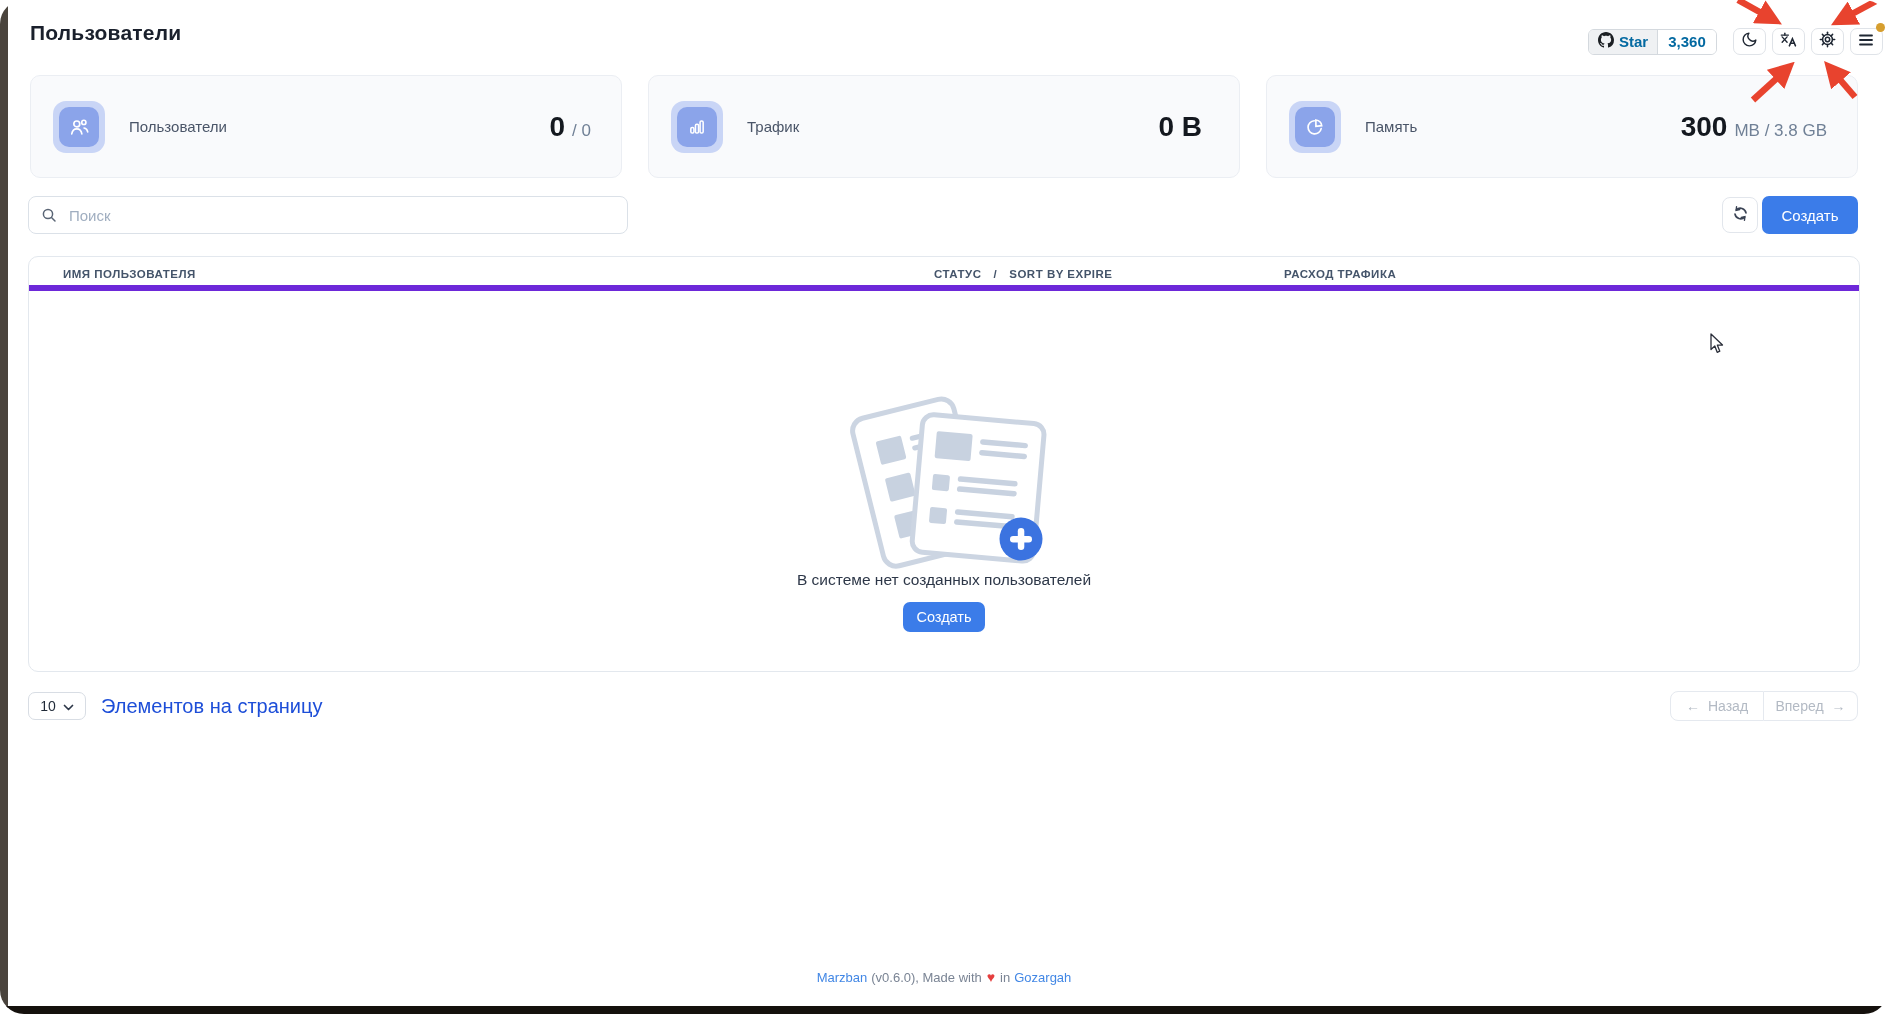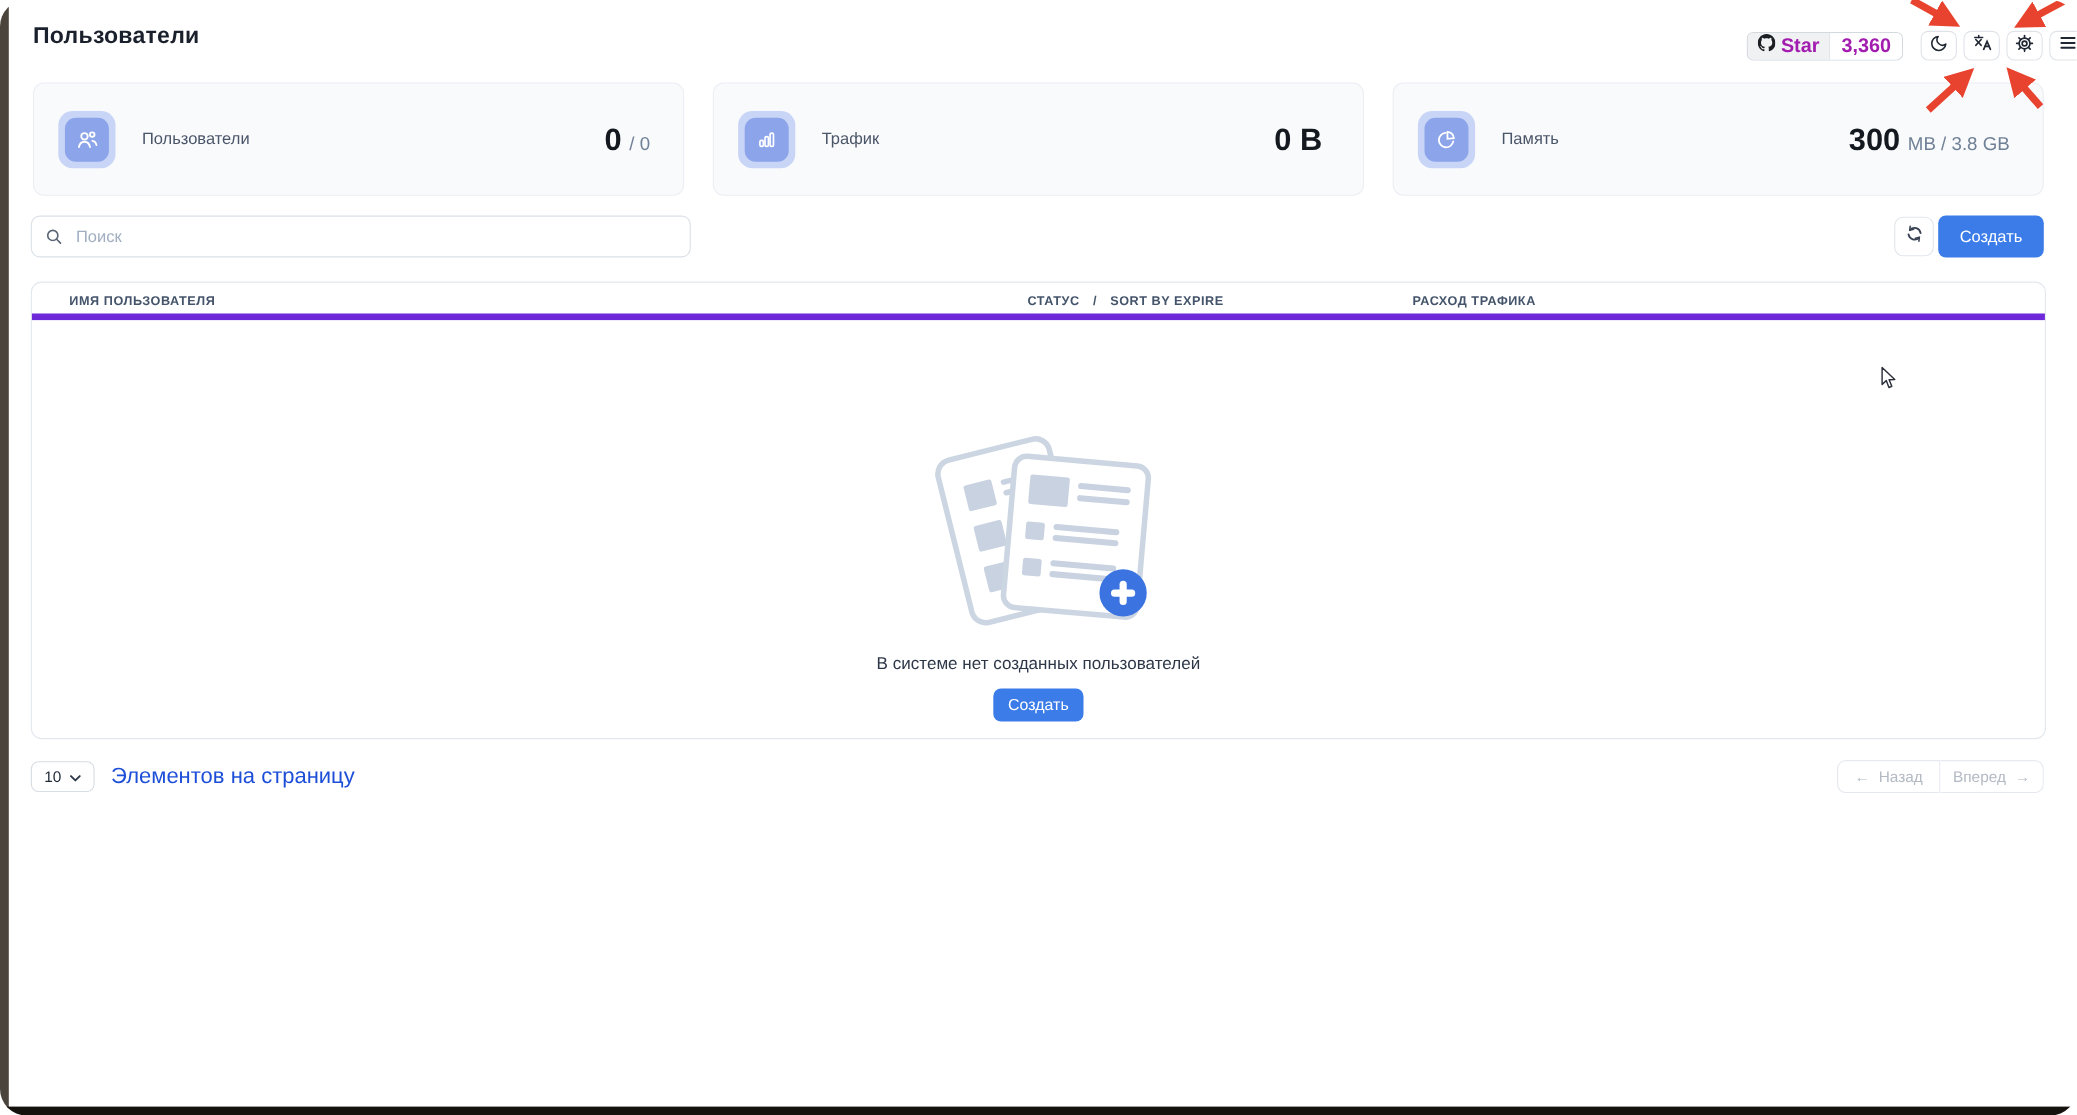--- a/index.html
+++ b/index.html
@@ -9,21 +9,21 @@
 
   
   .left-strip { position:absolute; left:0; top:0; width:8px; height:1014px; background:#4a443d; z-index:40; }
   .bottom-strip { position:absolute; left:0; bottom:0; width:1888px; height:8px; background:#15110d; z-index:50; }
 
   
   .page-title { position:absolute; left:30px; top:21px; font-size:21px; font-weight:700; color:#1a202c; letter-spacing:0.2px; }
 
   
   .header-controls { position:absolute; left:1588px; top:28px; display:flex; align-items:center; gap:6px; z-index:10; }
-  .gh-badge { display:flex; align-items:stretch; height:26px; border:1px solid #d4d9de; border-radius:6px; overflow:visible; font-size:18px; color:#a21caf; margin-right:10px; background:#fff; }
+  .gh-badge { display:flex; align-items:stretch; height:26px; border:1px solid #d4d9de; border-radius:6px; overflow:visible; font-size:15px; color:#0369a1; margin-right:10px; background:#fff; }
   .gh-star { display:flex; align-items:center; gap:5px; padding:0 9px; background:#eff1f3; border-right:1px solid #d4d9de; border-radius:5px 0 0 5px; font-weight:600; }
   .gh-count { display:flex; align-items:center; padding:0 10px; background:#fff; border-radius:0 5px 5px 0; font-weight:600; }
   .icon-btn { position:relative; width:33px; height:27px; background:#fff; border:1px solid #dfe3e8; border-radius:7px; display:flex; align-items:center; justify-content:center; cursor:pointer; }
   .notif-dot { position:absolute; top:-6px; right:-3px; width:9px; height:9px; border-radius:50%; background:#d69e2e; }
 
   
   .annotation-arrows { position:absolute; left:1700px; top:0; width:188px; height:110px; z-index:30; pointer-events:none; }
 
   
   .stats-row { position:absolute; left:30px; top:75px; width:1828px; display:flex; gap:26px; }
@@ -47,21 +47,21 @@
   
   .table-card { position:absolute; left:28px; top:256px; width:1832px; height:416px; border:1px solid #e3e8ee; border-radius:10px; background:#fff; }
   .table-head { position:relative; height:34px; border-bottom:6px solid #6d28d9; }
   .th { position:absolute; top:0; height:34px; display:flex; align-items:center; font-size:11.5px; font-weight:700; color:#44546a; letter-spacing:0.5px; text-transform:uppercase; cursor:pointer; }
   .th-username { left:34px; }
   .th-status { left:905px; gap:12px; }
   .th-traffic { left:1255px; }
   .th-sep { font-weight:700; color:#44546a; }
 
   .empty-state { display:flex; flex-direction:column; align-items:center; padding-top:88px; }
-  .empty-msg { margin-top:24px; font-size:15.5px; color:#2d3748; }
+  .empty-msg { font-size:15.5px; color:#2d3748; }
   .empty-create-btn { margin-top:13px; width:82px; height:30px; font-size:14.5px; }
 
   
   .page-size-select { position:absolute; left:28px; top:692px; width:58px; height:28px; border:1px solid #d8dde4; border-radius:7px; background:#fff; display:flex; align-items:center; justify-content:center; gap:7px; font-size:14px; color:#1f2937; cursor:pointer; }
   .page-size-label { position:absolute; left:101px; top:692px; height:28px; display:flex; align-items:center; font-size:20px; color:#1d4ed8; }
   .pager { position:absolute; left:1670px; top:691px; display:flex; }
   .pager-btn { width:94px; height:30px; background:#fff; border:1px solid #e5e9ef; font-size:14px; color:#b3bac4; display:flex; align-items:center; justify-content:center; gap:8px; cursor:pointer; font-family:"Liberation Sans", sans-serif; }
   .pager-prev { border-radius:8px 0 0 8px; }
   .pager-next { border-radius:0 8px 8px 0; border-left:none; }
 
@@ -295,17 +295,24 @@
     <button class="pager-btn pager-prev">
       <span>←</span>
       <span>Назад</span>
     </button>
     <button class="pager-btn pager-next">
       <span>Вперед</span>
       <span>→</span>
     </button>
   </div>
 
+  <div class="footer">
+    <a>Marzban</a>
+    <span>(v0.6.0), Made with</span>
+    <span class="heart">♥</span>
+    <span>in</span>
+    <a>Gozargah</a>
+  </div>
 
   <svg class="cursor" width="17" height="23" viewBox="0 0 17 23">
     <path d="M2 1 L2 16.5 L5.8 13 L8.2 19.3 L10.8 18.2 L8.4 12.2 L13.5 12 Z" fill="#ffffff" stroke="#2b2f3a" stroke-width="1.3" stroke-linejoin="round"></path>
   </svg>
 </div>
 
 </body></html>

